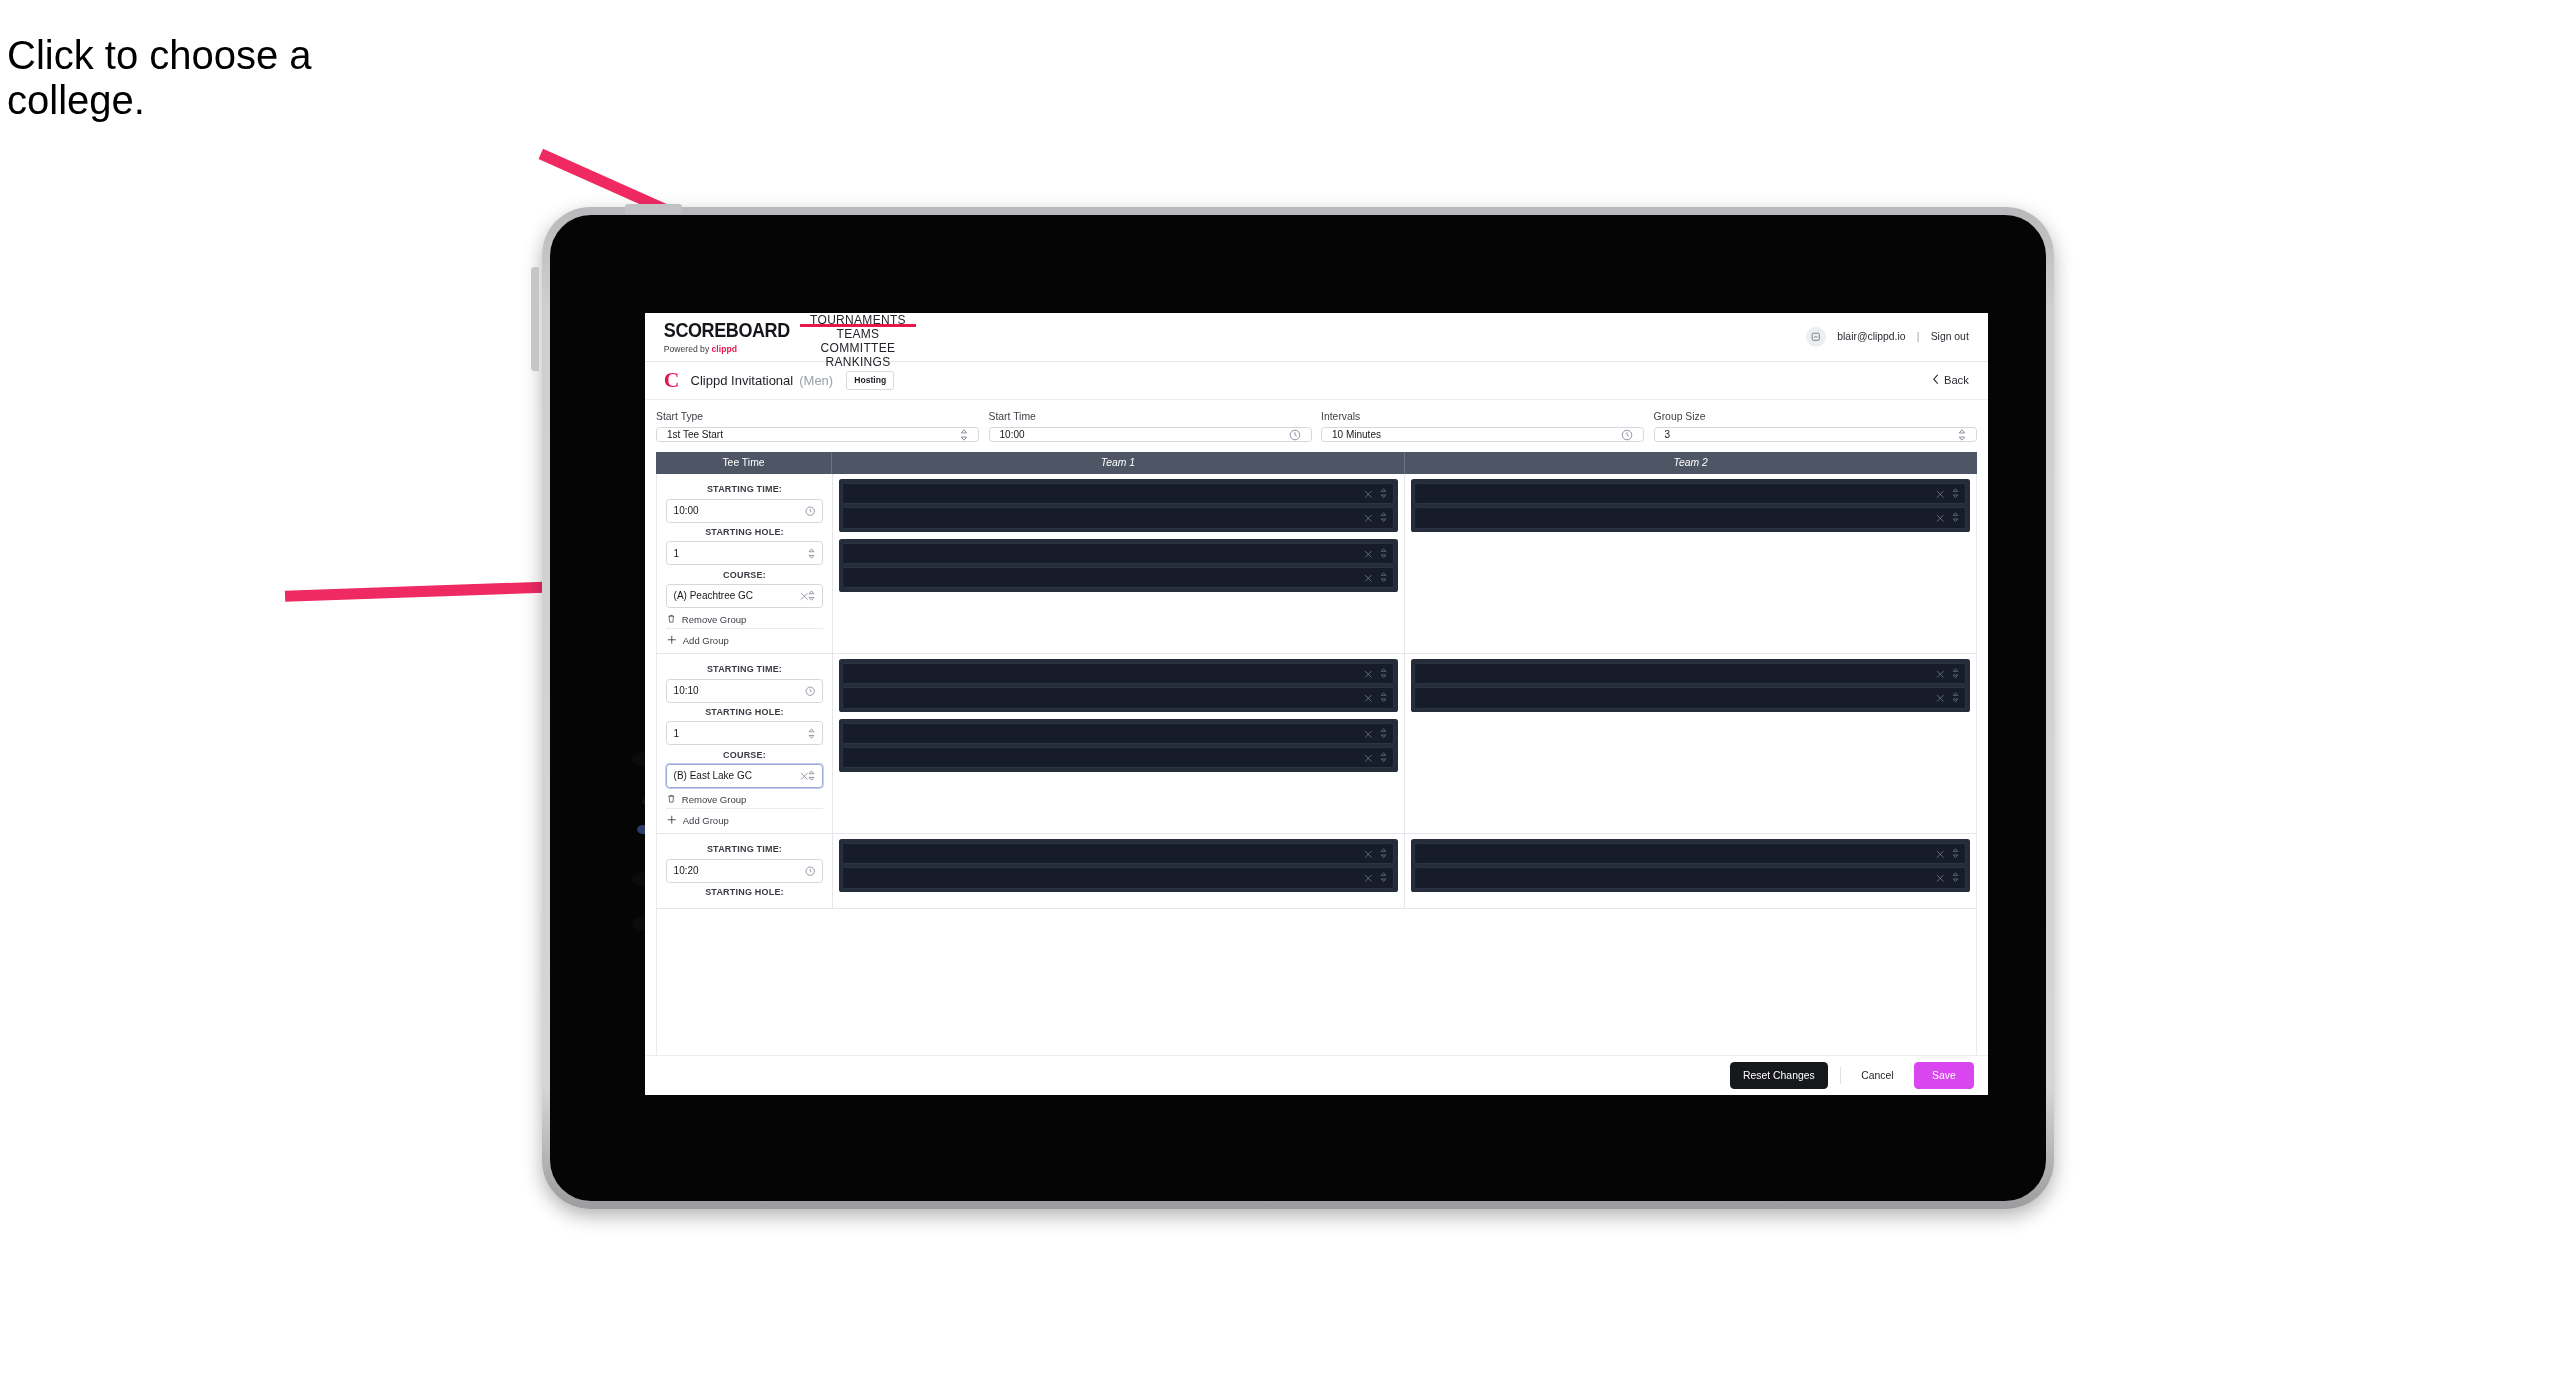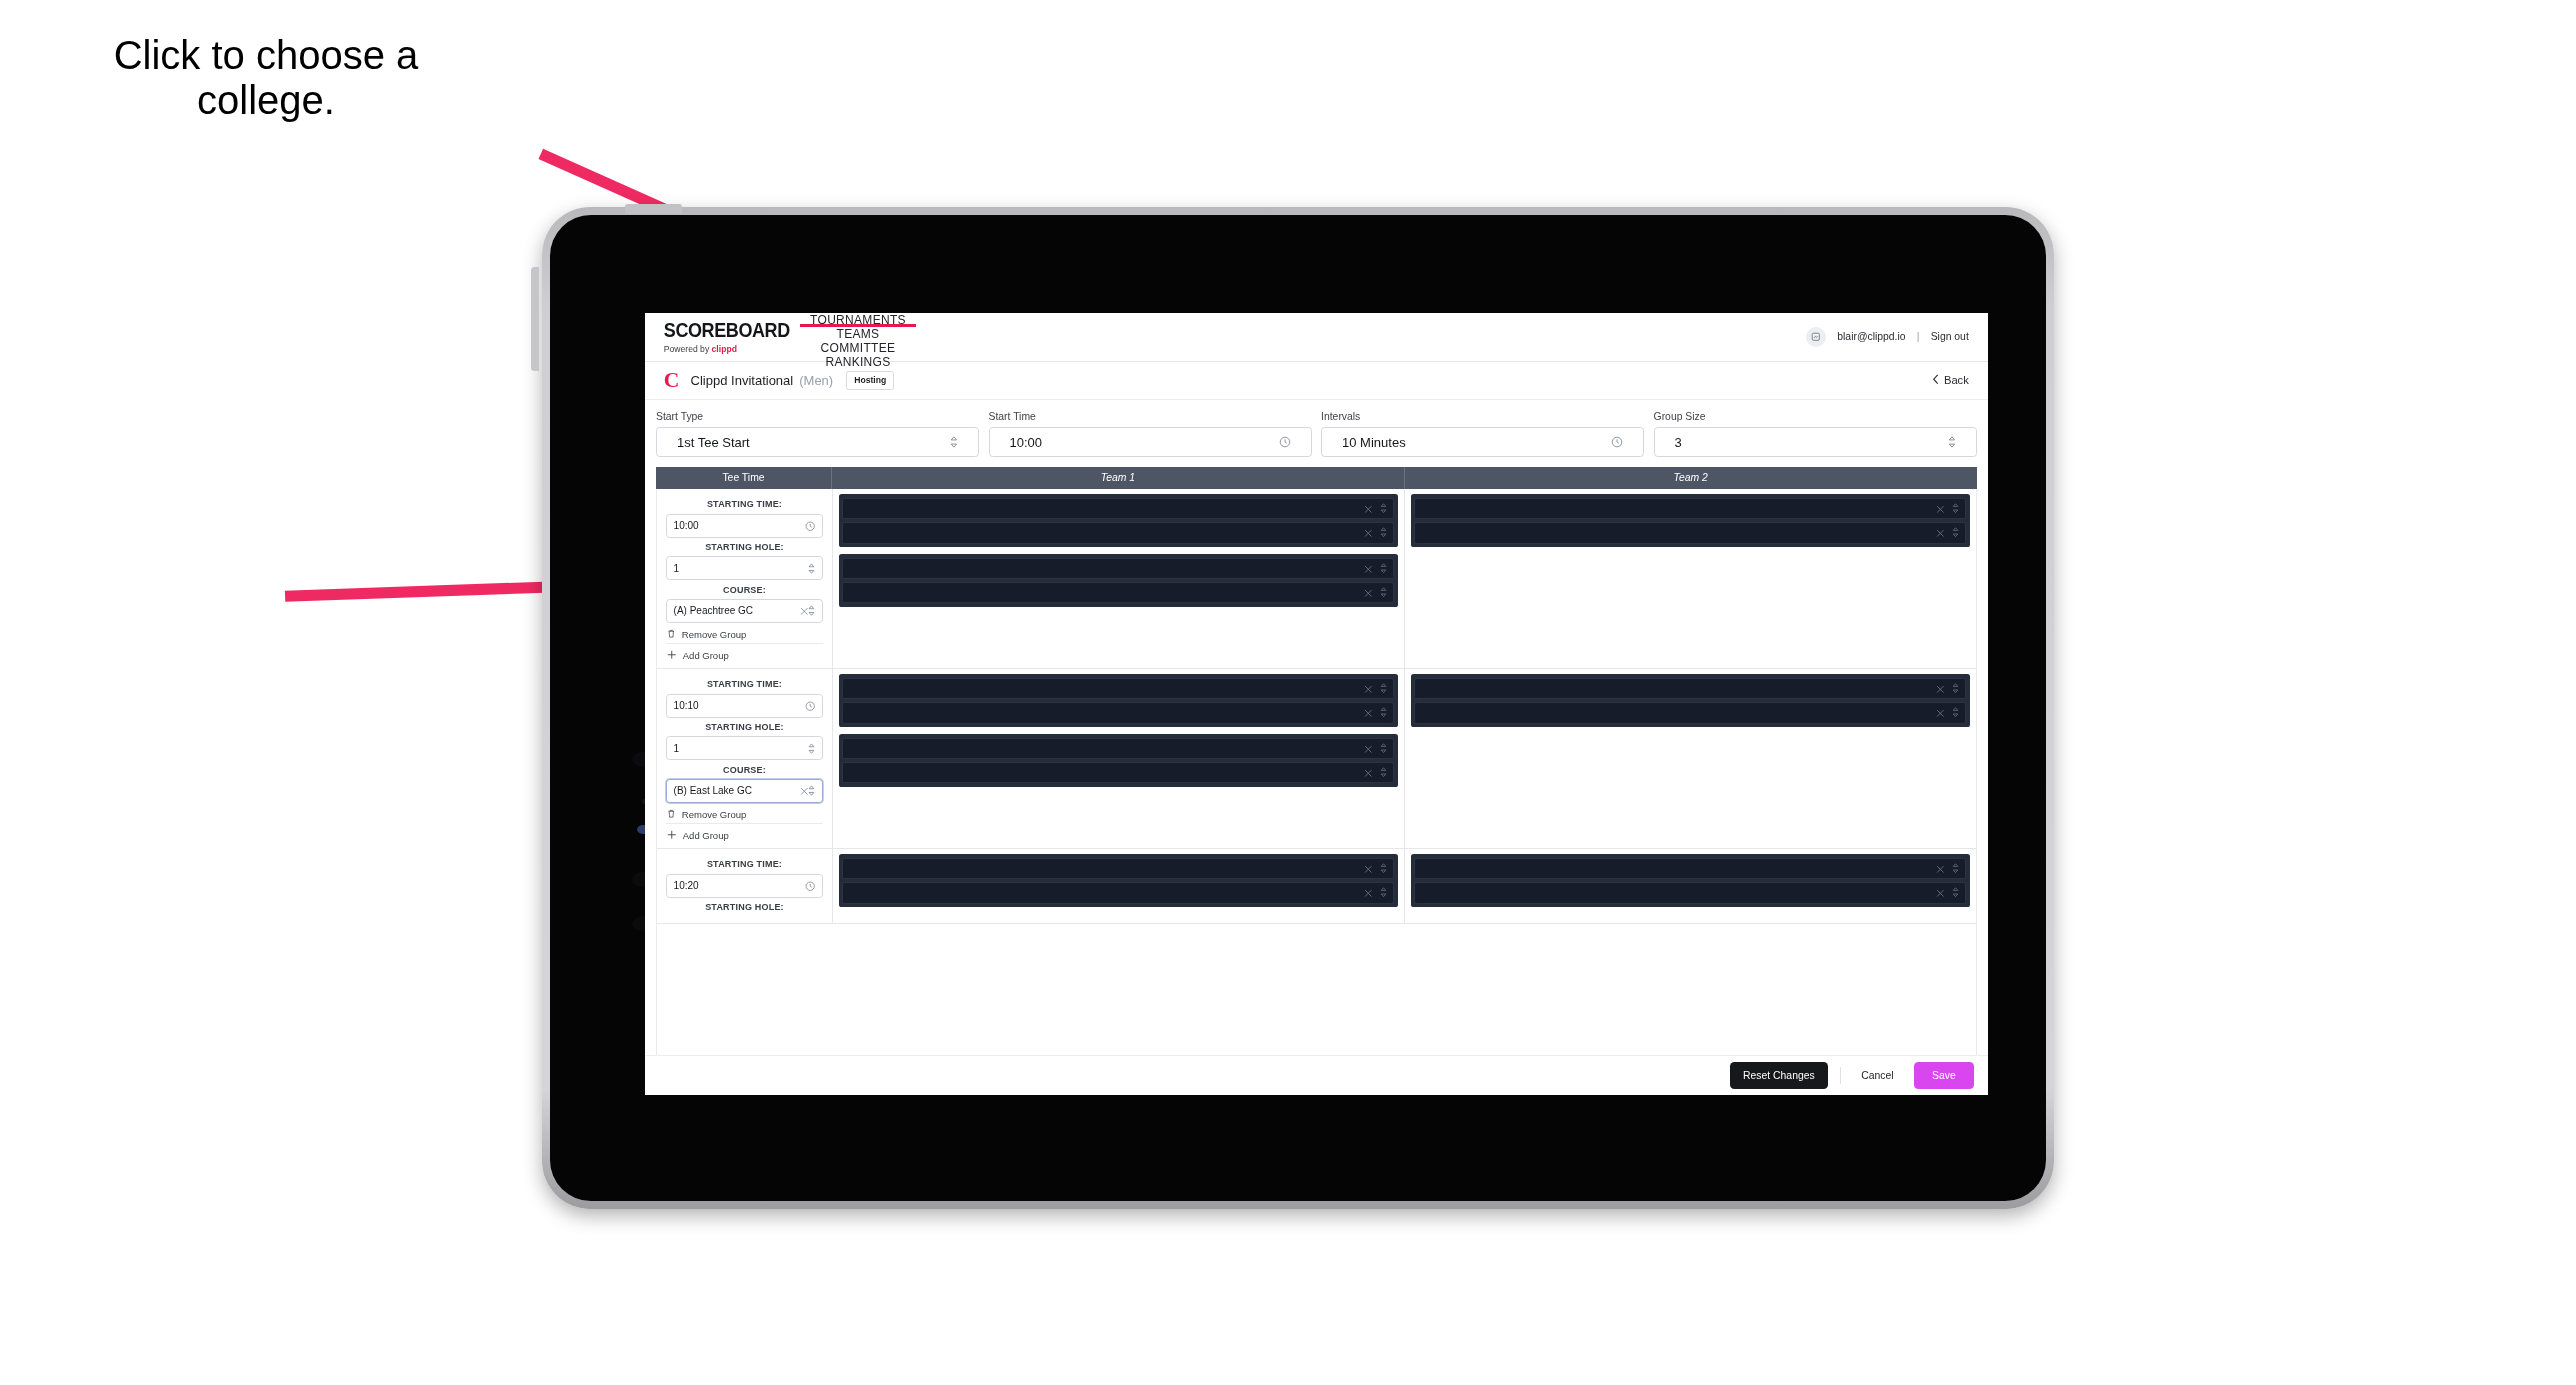--- a/index.html
+++ b/index.html
@@ -13,21 +13,21 @@
 
   
   .annot {
     position: absolute;
     font-size: 40px;
     line-height: 1.12;
     color: #000;
     font-family: "Liberation Sans", sans-serif;
     white-space: pre-line;
   }
-  #annot-college { left: 7px; top: 33px; width: 518px; text-align: center; }
+  #annot-college { left: 7px; top: 33px; width: 518px; }
   #annot-player  { left: 17.3px; top: 499px; width: 397px; }
 
   svg.arrows { position: absolute; left: 0; top: 0; width: 2576px; height: 1386px; pointer-events: none; }
 
   
   #tablet {
     position: absolute;
     left: 542px; top: 207px;
     width: 1512px; height: 1002px;
     background: linear-gradient(180deg,#b9b9bb 0%, #cfcfd1 10%, #d5d5d7 88%, #9c9c9e 100%);
@@ -131,23 +131,23 @@
     display: flex; align-items: center; gap: 5.2px; cursor: pointer;
   }
 
   
   #controls {
     display: flex; gap: 9.5px; padding: 11.2px 11.2px 9.5px 11.2px;
   }
   .field { flex: 1; }
   .field-label { font-size: 10.4px; color: #40424a; margin-bottom: 5.2px; }
   .field-input {
-    height: 30px; border: 0.9px solid #d4d7dd; border-radius: 3.5px;
+    height: 15px; border: 0.9px solid #d4d7dd; border-radius: 3.5px;
     background: #fff; display: flex; align-items: center;
-    padding: 0 20px; font-size: 13px; color: #16171c;
+    padding: 0 10px; font-size: 10px; color: #16171c;
   }
   .field-input .val { flex: 1; }
   .icn { color: #7b8090; display: flex; align-items: center; }
 
   
   #thead { display: flex; height: 22.5px; flex: 0 0 22.5px; margin: 0 11.2px; }
   .th {
     background: #4e5565; color: #fff; font-size: 10.4px;
     display: flex; align-items: center; justify-content: center;
   }

